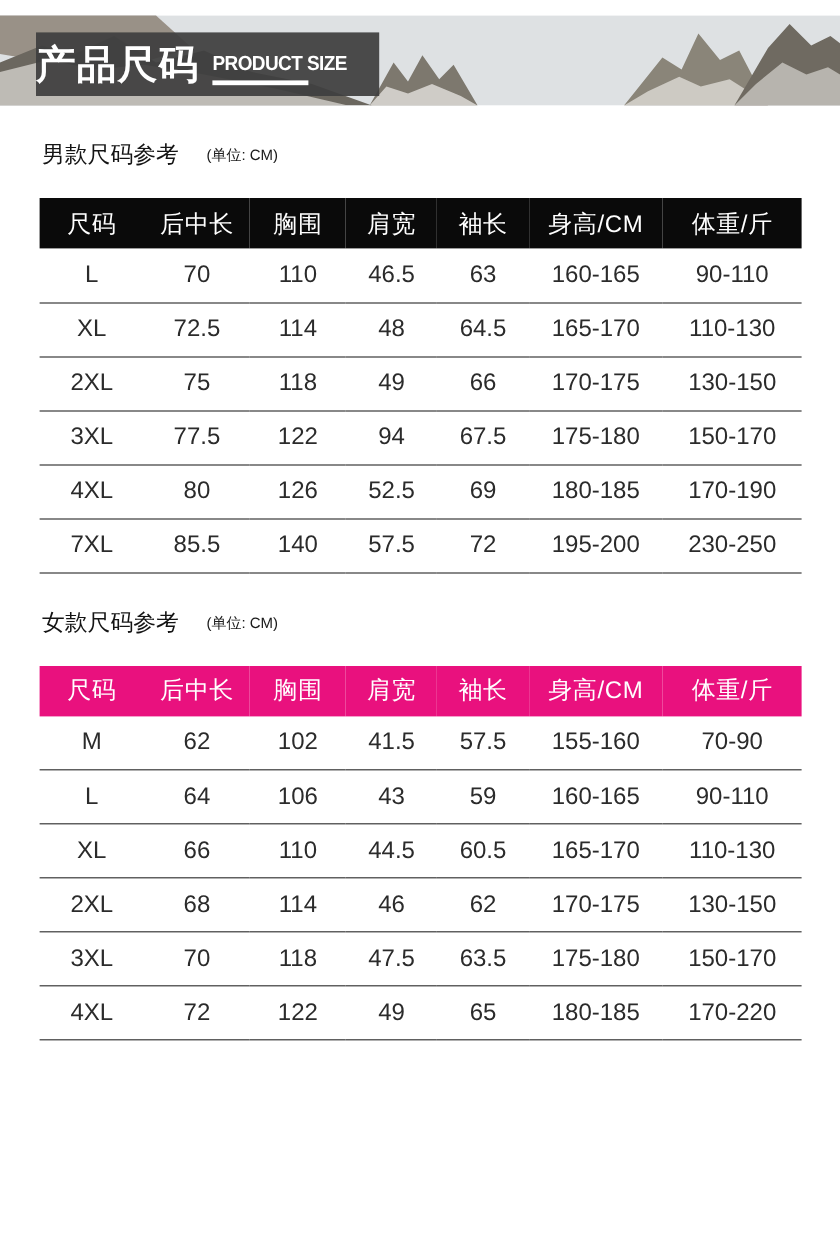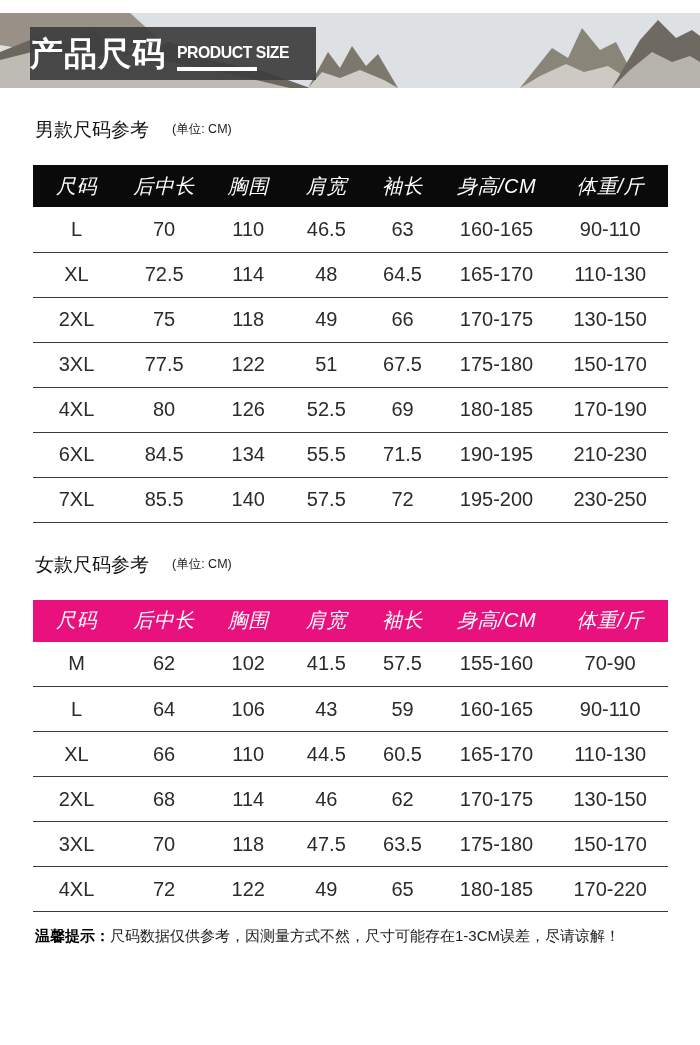--- a/index.html
+++ b/index.html
@@ -41,21 +41,21 @@
     border-collapse:collapse; table-layout:fixed;
   }
   table.size-table col:nth-child(1){ width:13.7%; }
   table.size-table col:nth-child(2){ width:13.9%; }
   table.size-table col:nth-child(3){ width:12.6%; }
   table.size-table col:nth-child(4){ width:12.0%; }
   table.size-table col:nth-child(5){ width:12.0%; }
   table.size-table col:nth-child(6){ width:17.6%; }
   table.size-table col:nth-child(7){ width:18.2%; }
 
-  table.size-table thead tr { height:42px;font-style:italic; }
+  table.size-table thead tr { height:42px; }
   table.size-table th {
     color:#ffffff; font-size:20px; font-weight:500; text-align:center;
     white-space:nowrap; letter-spacing:0.5px;
   }
   table.size-table tbody tr { height:45px; }
   table.size-table td {
     text-align:center; font-size:20px; font-weight:400; color:#2b2b2b;
     border-bottom:1.5px solid #3a3a3a; white-space:nowrap;
   }
 
@@ -148,42 +148,33 @@
             <td>118</td>
             <td>49</td>
             <td>66</td>
             <td>170-175</td>
             <td>130-150</td>
           </tr>
           <tr>
             <td>3XL</td>
             <td>77.5</td>
             <td>122</td>
-            <td>51</td>
+            <td>94</td>
             <td>67.5</td>
             <td>175-180</td>
             <td>150-170</td>
           </tr>
           <tr>
             <td>4XL</td>
             <td>80</td>
             <td>126</td>
             <td>52.5</td>
             <td>69</td>
             <td>180-185</td>
             <td>170-190</td>
-          </tr>
-          <tr>
-            <td>6XL</td>
-            <td>84.5</td>
-            <td>134</td>
-            <td>55.5</td>
-            <td>71.5</td>
-            <td>190-195</td>
-            <td>210-230</td>
           </tr>
           <tr>
             <td>7XL</td>
             <td>85.5</td>
             <td>140</td>
             <td>57.5</td>
             <td>72</td>
             <td>195-200</td>
             <td>230-250</td>
           </tr>
@@ -269,17 +260,14 @@
             <td>122</td>
             <td>49</td>
             <td>65</td>
             <td>180-185</td>
             <td>170-220</td>
           </tr>
         </tbody>
       </table>
   </section>
 
-  <p class="note">
-    <span class="note-label">温馨提示：</span><span>尺码数据仅供参考，因测量方式不然，尺寸可能存在1-3CM误差，尽请谅解！</span>
-  </p>
 
 </div>
 
 </body></html>

